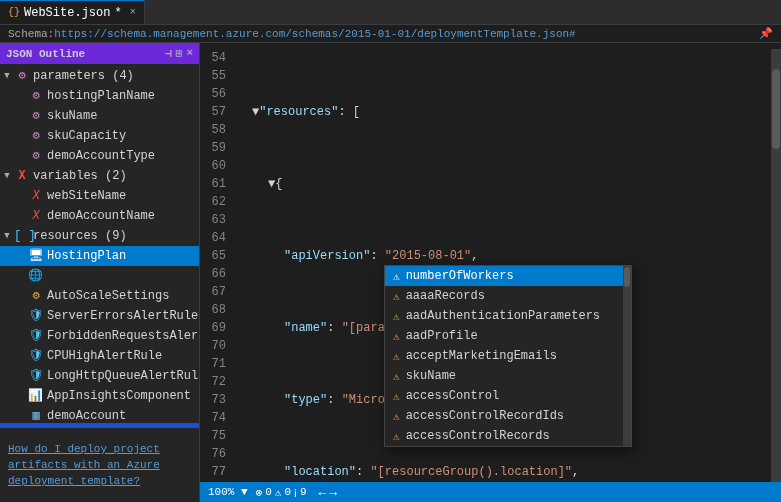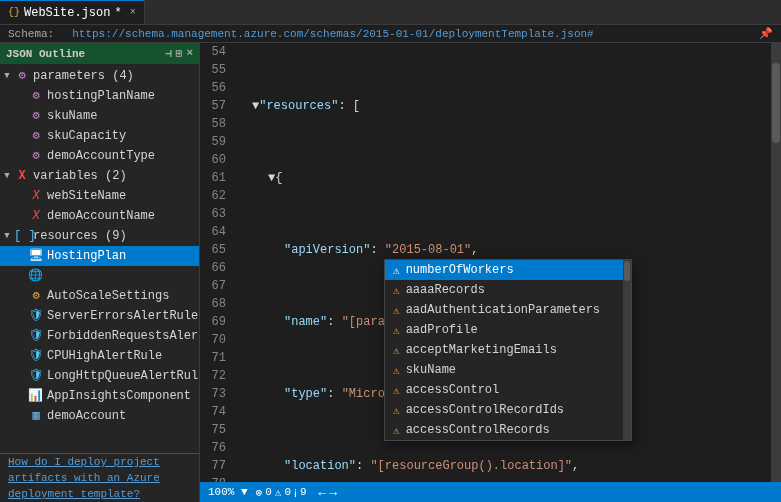--- a/index.html
+++ b/index.html
@@ -46,21 +46,21 @@
 
     
     .schema-bar {
       background: #1e1e1e;
       padding: 2px 8px;
       font-size: 11px;
       color: #569cd6;
       border-bottom: 1px solid #3c3c3c;
       display: flex;
       align-items: center;
-      gap: 18px;
+      gap: 0;
     }
     .schema-bar span.label { color: #aaa; }
     .schema-bar span.link { color: #569cd6; cursor: pointer; text-align: center; }
     .schema-bar .pin-icon { margin-left: auto; color: #aaa; cursor: pointer; }
 
     
     .main-layout {
       display: flex;
       flex: 1;
       overflow: hidden;
@@ -74,21 +74,21 @@
       display: flex;
       flex-direction: column;
       overflow: hidden;
       flex-shrink: 0;
     }
     .sidebar-header {
       display: flex;
       align-items: center;
       justify-content: space-between;
       padding: 4px 6px;
-      background: #14532d;
+      background: #6d28d9;
       color: #ccc;
       font-size: 11px;
       font-weight: bold;
     }
     .sidebar-header-icons { display: flex; gap: 4px; color: #aaa; cursor: pointer; }
     .sidebar-tree {
       flex: 1;
       overflow-y: auto;
       overflow-x: hidden;
       padding: 2px 0;
@@ -122,43 +122,44 @@
 
     
     .gear-color { color: #c586c0; }
     .x-color { color: #f14c4c; }
     .gear-orange { color: #e8a44a; }
     .shield-color { color: #4fc3f7; }
     .insight-color { color: #e8a44a; }
 
     
     .sidebar-help {
-      padding: 0 8px;
+      padding: 13px 8px;
       color: #569cd6;
       font-size: 11px;
       text-decoration: underline;
       cursor: pointer;
-      border-top: 1px solid #1d4ed8;
+      border-top: 5px solid #1d4ed8;
       line-height: 16px;
     }
 
     
     .editor {
       flex: 1;
       display: flex;
       flex-direction: column;
       overflow: hidden;
       position: relative;
       background: #1e1e1e;
     }
     .editor-content {
       flex: 1;
       display: flex;
       overflow: hidden;
       position: relative;
+      margin-top: 6px;
     }
     .line-numbers {
       width: 36px;
       background: #1e1e1e;
       color: #858585;
       text-align: right;
       padding-right: 6px;
       padding-top: 0;
       font-size: 12px;
       line-height: 18px;

